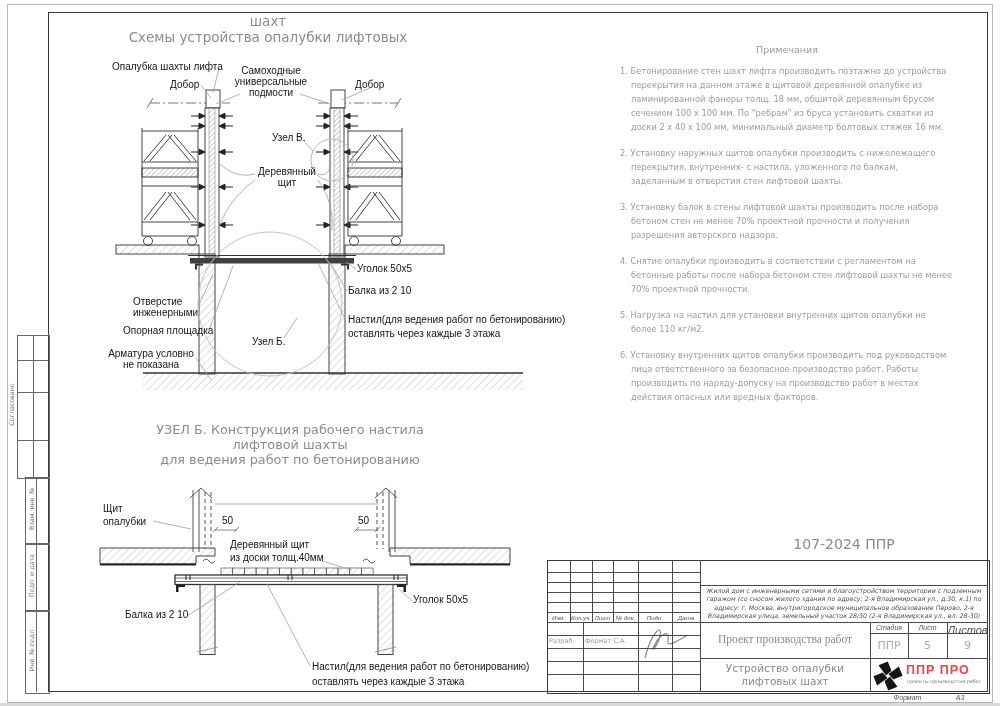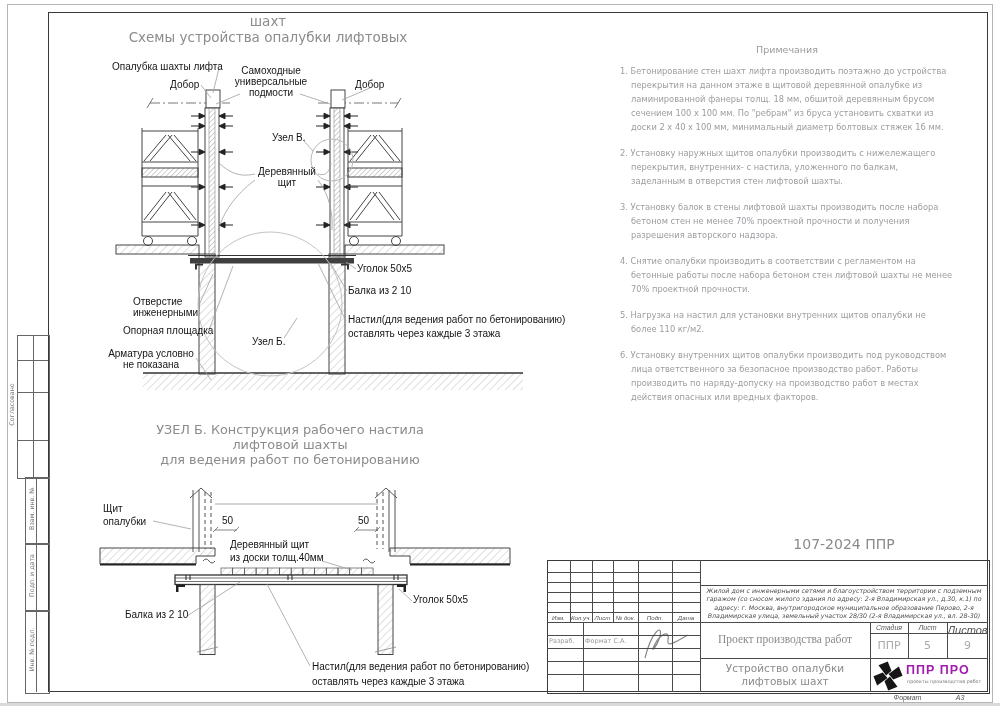--- a/index.html
+++ b/index.html
@@ -376,18 +376,18 @@
   <div class="stamp-small" style="left:908px;top:624px;width:39px;font-size:7px;">Лист</div>
   <div class="stamp-small" style="left:947px;top:624px;width:41px;font-size:11px;">Листов</div>
   <div class="stamp-gray" style="left:700px;top:633px;width:170px;font-size:11.5px;text-align:center;color:#8a8a8a;font-family:Liberation Serif, serif;">Проект производства работ</div>
   <div class="stamp-gray" style="left:870px;top:639px;width:38px;font-size:11px;text-align:center;color:#aaa;">ППР</div>
   <div class="stamp-gray" style="left:908px;top:639px;width:39px;font-size:11px;text-align:center;color:#aaa;">5</div>
   <div class="stamp-gray" style="left:947px;top:639px;width:41px;font-size:11px;text-align:center;color:#aaa;">9</div>
   <div class="abs" style="left:700px;top:662px;width:170px;text-align:center;font-size:10.5px;line-height:13px;color:#8a8a8a;font-family:'DejaVu Sans',sans-serif;">
     <div>Устройство опалубки</div>
     <div>лифтовых шахт</div>
   </div>
-  <div class="abs" style="left:906px;top:663px;width:80px;font-size:12.5px;font-weight:bold;color:#a21caf;letter-spacing:1px;">ППР ПРО</div>
+  <div class="abs" style="left:906px;top:663px;width:80px;font-size:12.5px;font-weight:bold;color:#ef4444;letter-spacing:1px;">ППР ПРО</div>
   <div class="abs" style="left:907px;top:679px;width:80px;font-size:4.8px;color:#777;font-family:'DejaVu Sans',sans-serif;">проекты производства работ</div>
   <div class="stamp-small" style="left:880px;top:694px;width:55px;font-size:7px;">Формат</div>
   <div class="stamp-small" style="left:945px;top:694px;width:30px;font-size:7px;">А3</div>
 
 </div>
 
 </body></html>

